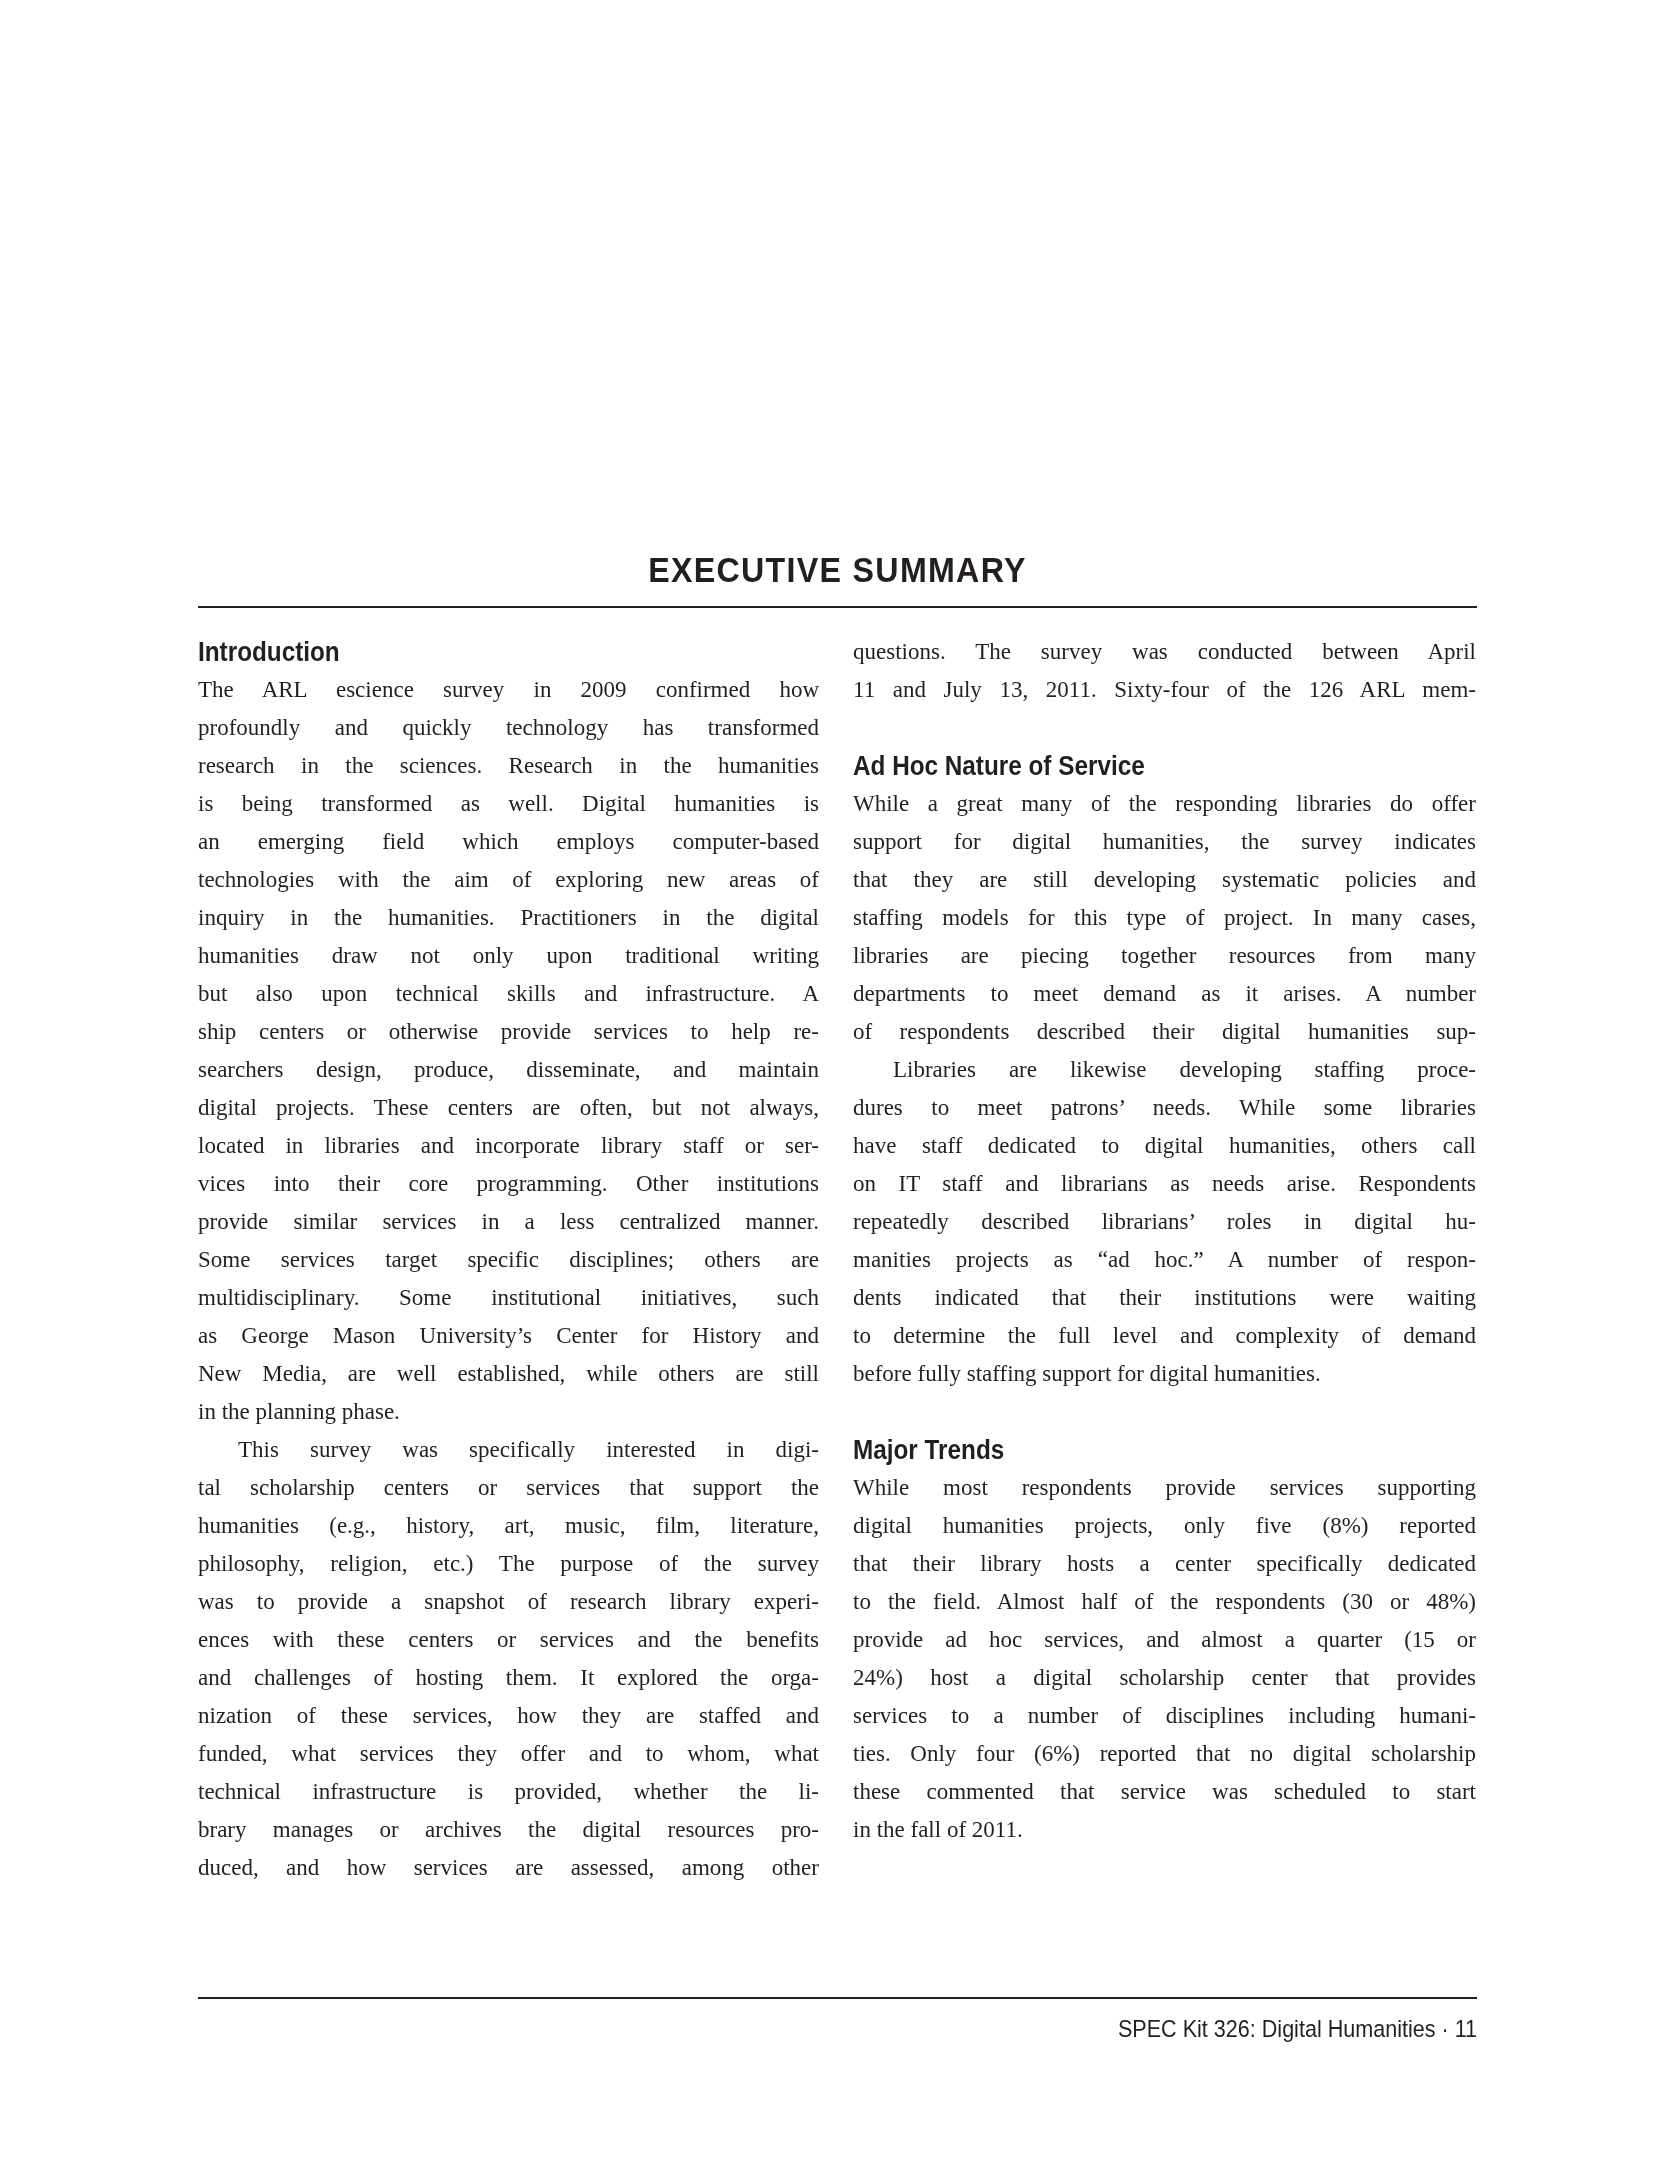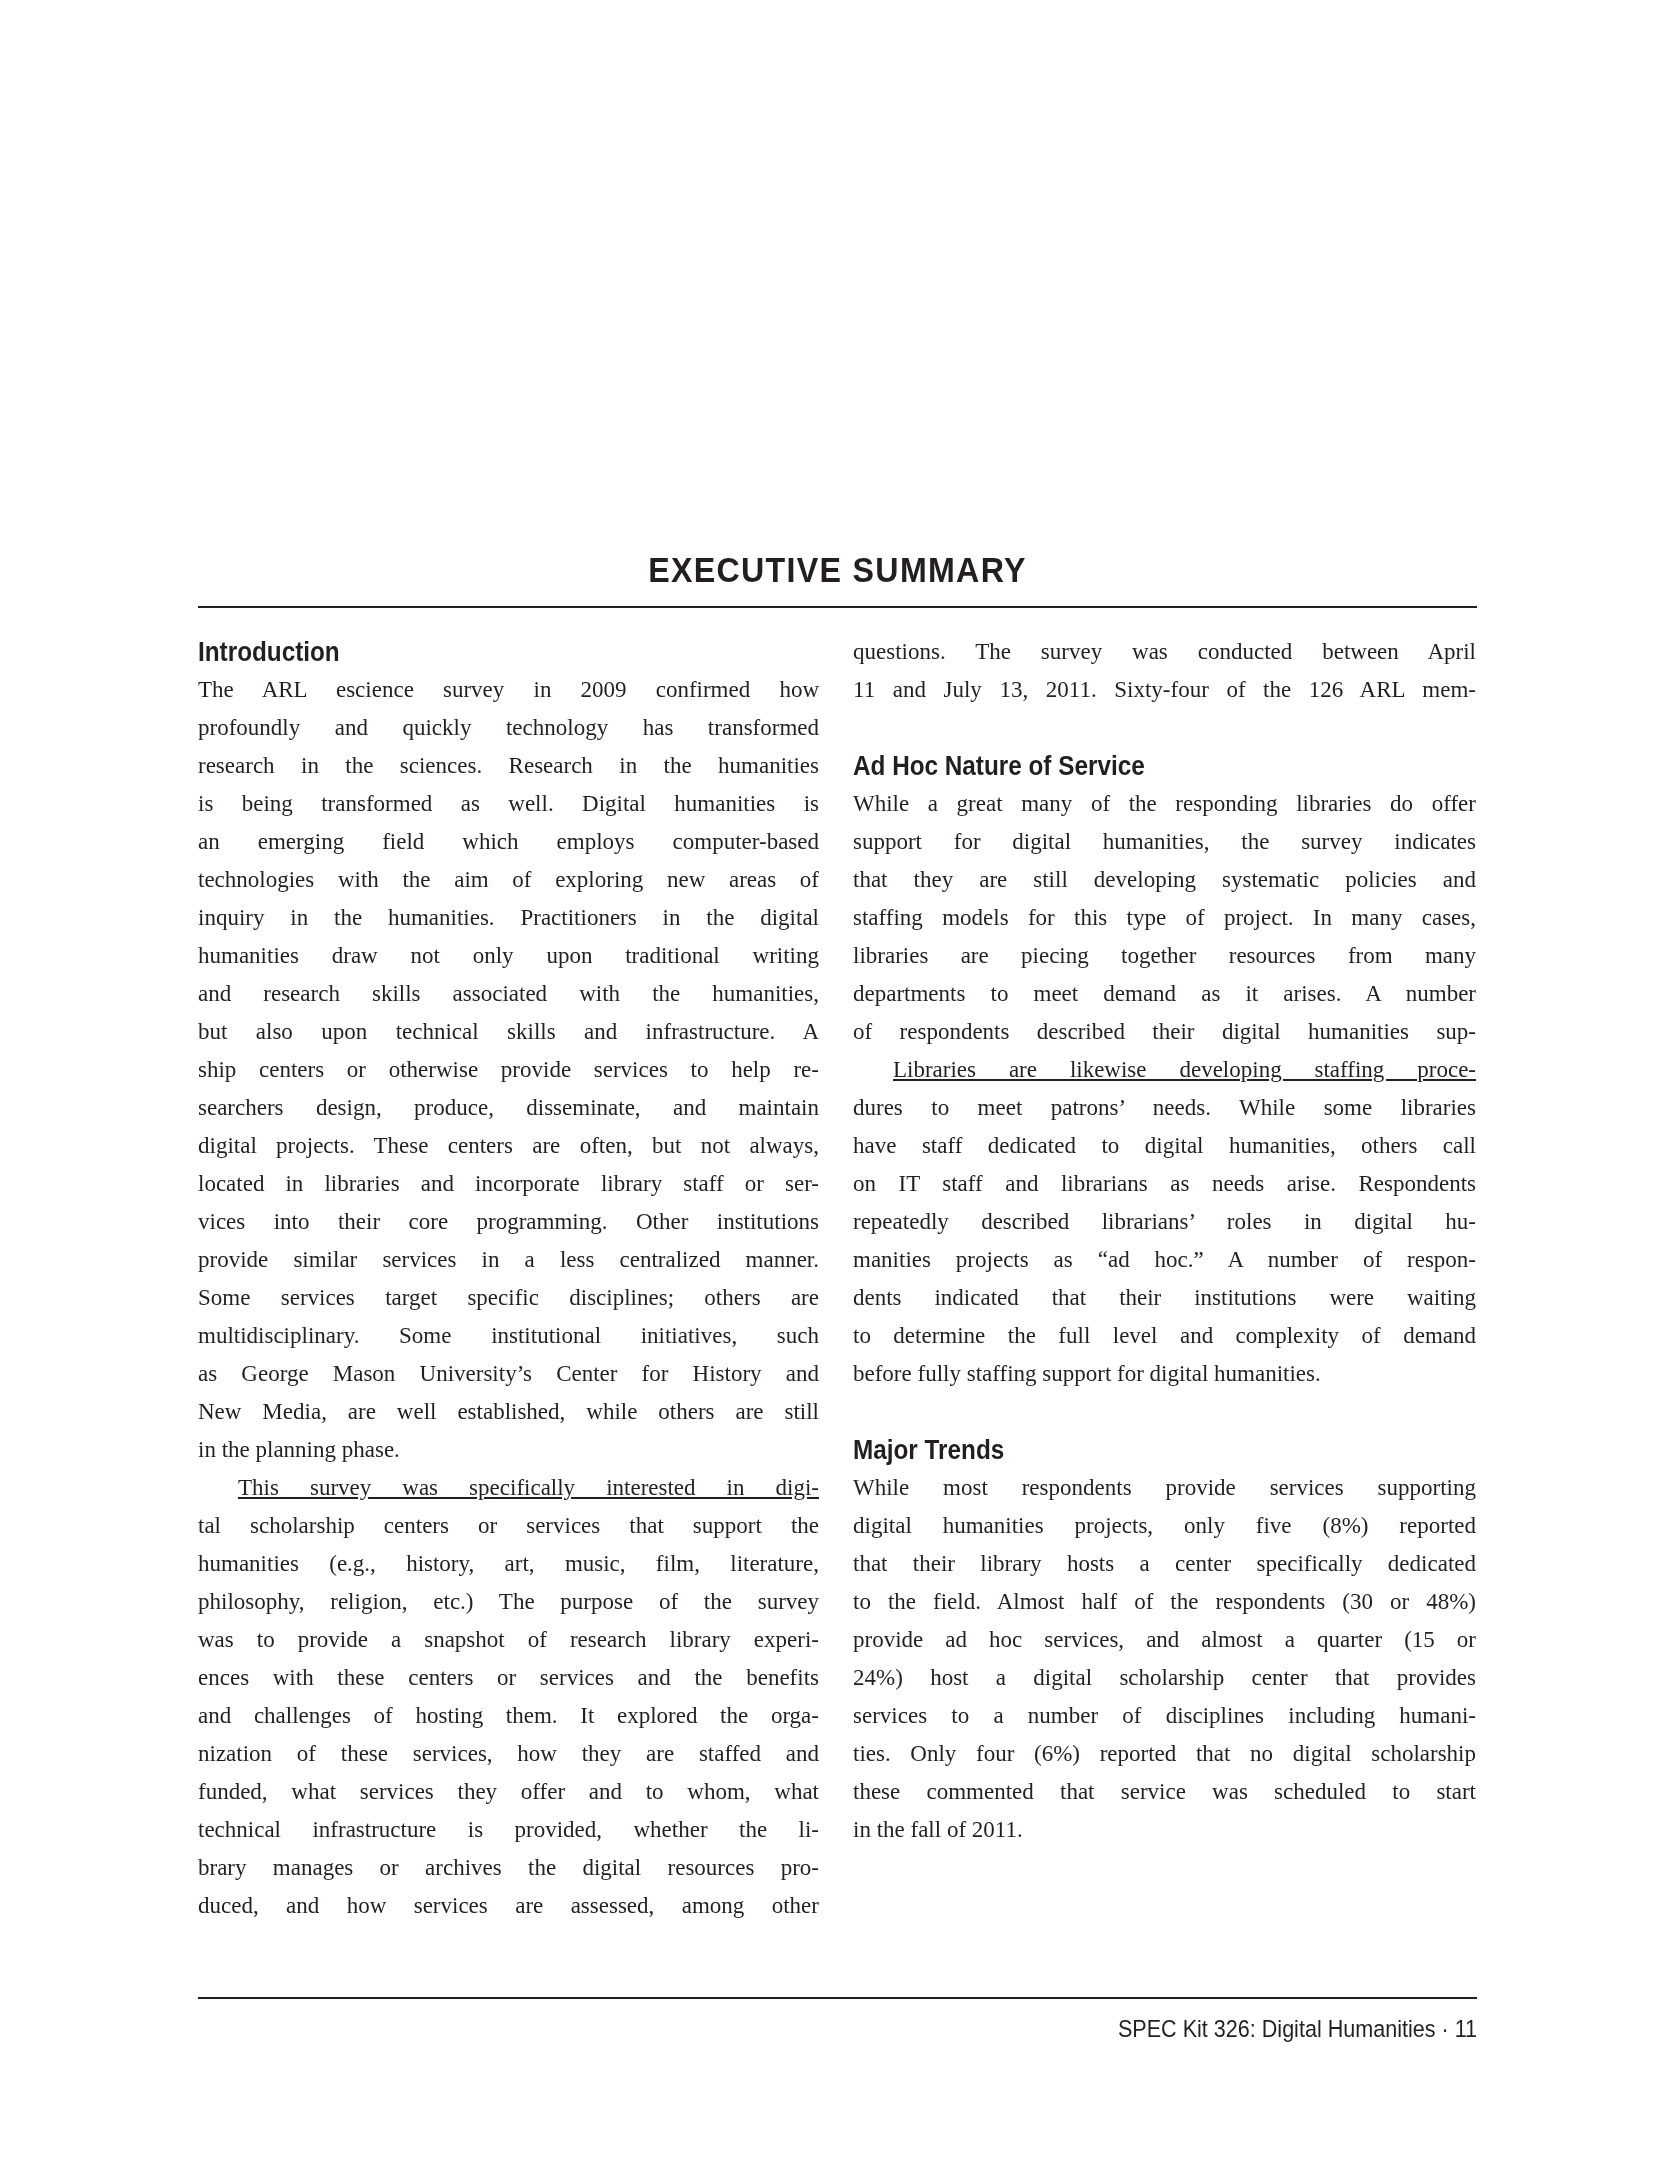--- a/index.html
+++ b/index.html
@@ -20,21 +20,21 @@
       font-family: "Liberation Sans", sans-serif; font-weight: bold;
       font-size: 27px; line-height: 38px; margin: 0; height: 38px;
       transform: scaleX(0.9); transform-origin: left;
     }
     .para {
       font-family: "Liberation Serif", serif; font-size: 23px; line-height: 38px;
       margin: 0; text-align: justify; hyphens: none;
     }
     .line { display: block; text-align: justify; text-align-last: justify; white-space: nowrap; overflow: visible; }
     .line.last { text-align-last: left; }
-    .indent { padding-left: 40px; text-decoration: underline; }
+    .indent { padding-left: 40px; }
     .gap { height: 38px; }
     .footer {
       position: absolute; top: 2015px; right: 203px;
       font-family: "Liberation Sans", sans-serif; font-size: 24.5px;
       transform: scaleX(0.88); transform-origin: right;
     }
   </style>
 </head>
 <body>
 
@@ -45,21 +45,20 @@
   <h2 class="heading">Introduction</h2>
   <p class="para">
       <span class="line">The ARL escience survey in 2009 confirmed how</span>
       <span class="line">profoundly and quickly technology has transformed</span>
       <span class="line">research in the sciences. Research in the humanities</span>
       <span class="line">is being transformed as well. Digital humanities is</span>
       <span class="line">an emerging field which employs computer-based</span>
       <span class="line">technologies with the aim of exploring new areas of</span>
       <span class="line">inquiry in the humanities. Practitioners in the digital</span>
       <span class="line">humanities draw not only upon traditional writing</span>
-      <span class="line">and research skills associated with the humanities,</span>
       <span class="line">but also upon technical skills and infrastructure. A</span>
       <span class="line">ship centers or otherwise provide services to help re-</span>
       <span class="line">searchers design, produce, disseminate, and maintain</span>
       <span class="line">digital projects. These centers are often, but not always,</span>
       <span class="line">located in libraries and incorporate library staff or ser-</span>
       <span class="line">vices into their core programming. Other institutions</span>
       <span class="line">provide similar services in a less centralized manner.</span>
       <span class="line">Some services target specific disciplines; others are</span>
       <span class="line">multidisciplinary. Some institutional initiatives, such</span>
       <span class="line">as George Mason University’s Center for History and</span>

